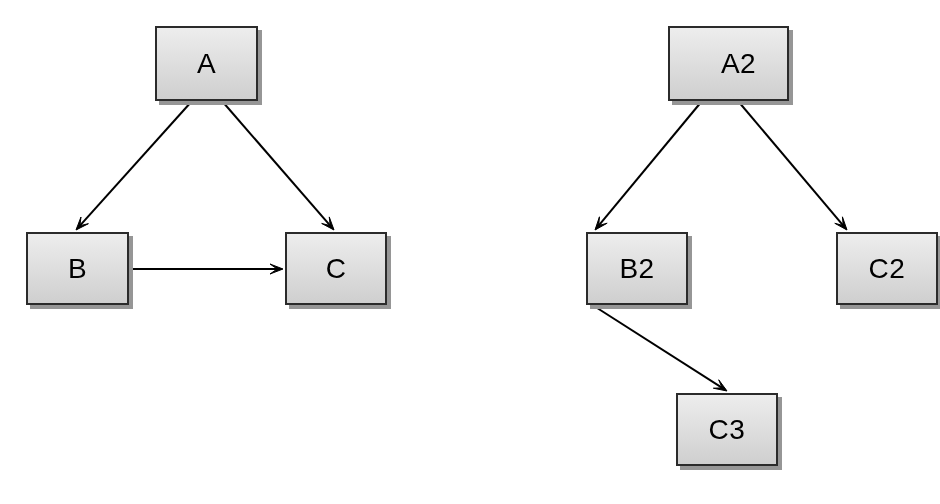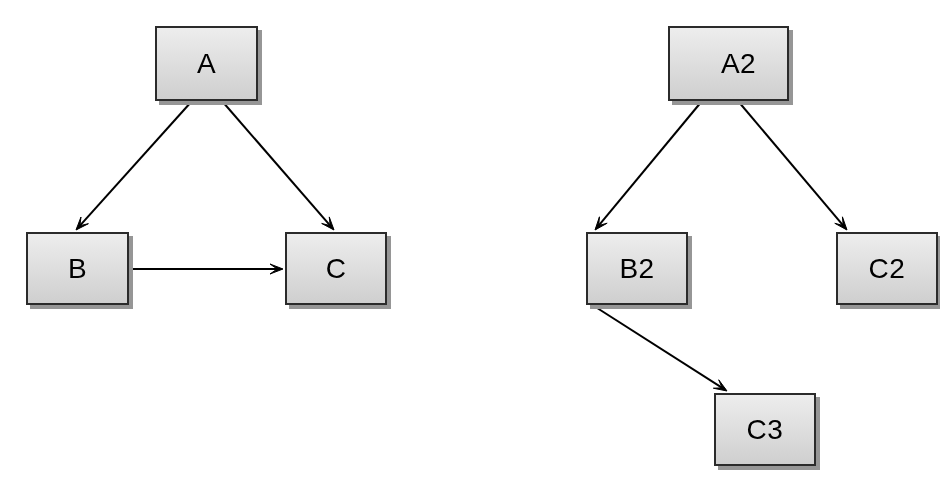--- a/index.html
+++ b/index.html
@@ -93,18 +93,18 @@
       </div>
       <div class="node" style="left: 668px; top: 26px; width: 121px; height: 75px; border-color: rgb(43, 43, 43); background: linear-gradient(rgb(237, 237, 237) 0%, rgb(207, 207, 207) 100%); box-shadow: rgb(150, 150, 150) 4px 4px 0px 0px; padding-left: 20px;">
         <span class="node-label" style="color: rgb(0, 0, 0);">A2</span>
       </div>
       <div class="node" style="left: 542px; top: 232px; width: 102px; height: 73px; border-color: rgb(43, 43, 43); background: linear-gradient(rgb(237, 237, 237) 0%, rgb(207, 207, 207) 100%); box-shadow: rgb(150, 150, 150) 4px 4px 0px 0px; margin-left: 44px;">
         <span class="node-label" style="color: rgb(0, 0, 0);">B2</span>
       </div>
       <div class="node" style="left: 836px; top: 232px; width: 102px; height: 73px; border-color: rgb(43, 43, 43); background: linear-gradient(rgb(237, 237, 237) 0%, rgb(207, 207, 207) 100%); box-shadow: rgb(150, 150, 150) 4px 4px 0px 0px;">
         <span class="node-label" style="color: rgb(0, 0, 0);">C2</span>
       </div>
-      <div class="node" style="left: 714px; top: 393px; width: 102px; height: 73px; border-color: rgb(43, 43, 43); background: linear-gradient(rgb(237, 237, 237) 0%, rgb(207, 207, 207) 100%); box-shadow: rgb(150, 150, 150) 4px 4px 0px 0px;">
+      <div class="node" style="left: 676px; top: 393px; width: 102px; height: 73px; border-color: rgb(43, 43, 43); background: linear-gradient(rgb(237, 237, 237) 0%, rgb(207, 207, 207) 100%); box-shadow: rgb(150, 150, 150) 4px 4px 0px 0px;">
         <span class="node-label" style="color: rgb(0, 0, 0);">C3</span>
       </div>
     </div>
 
 </div>
 
 </body></html>

